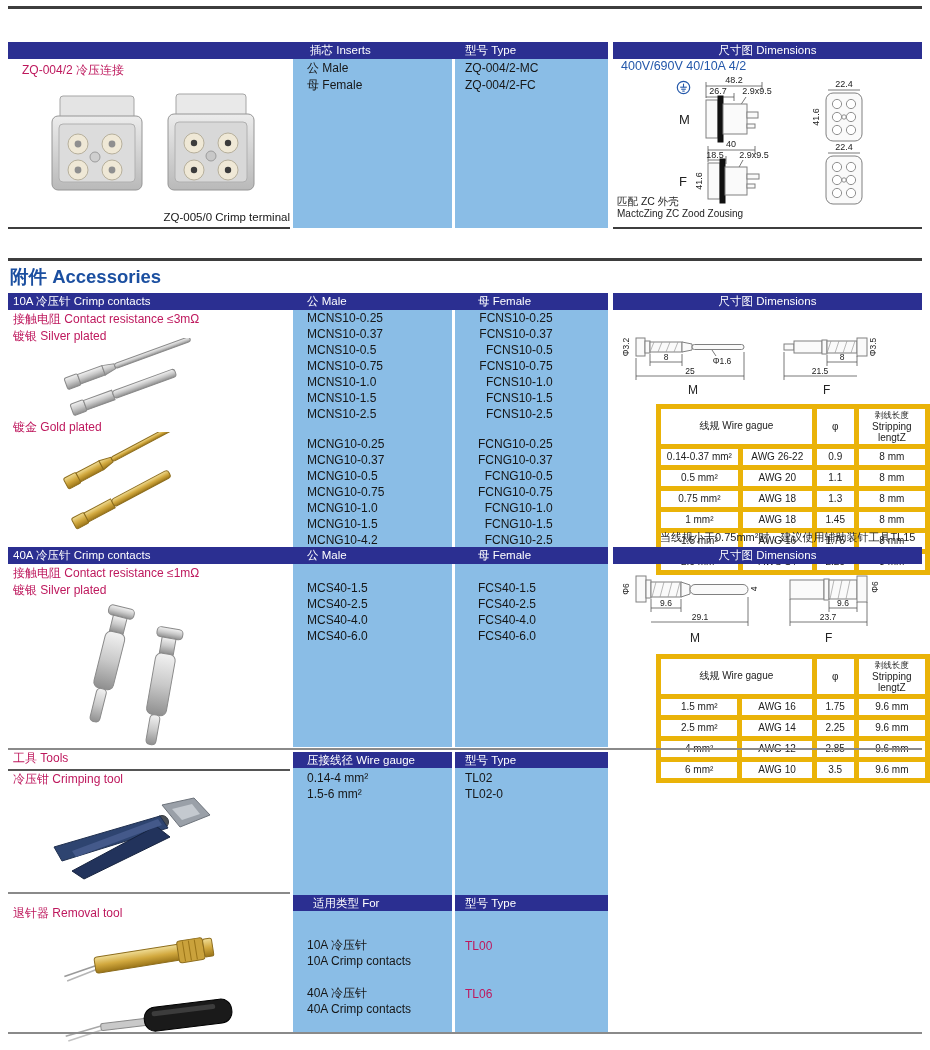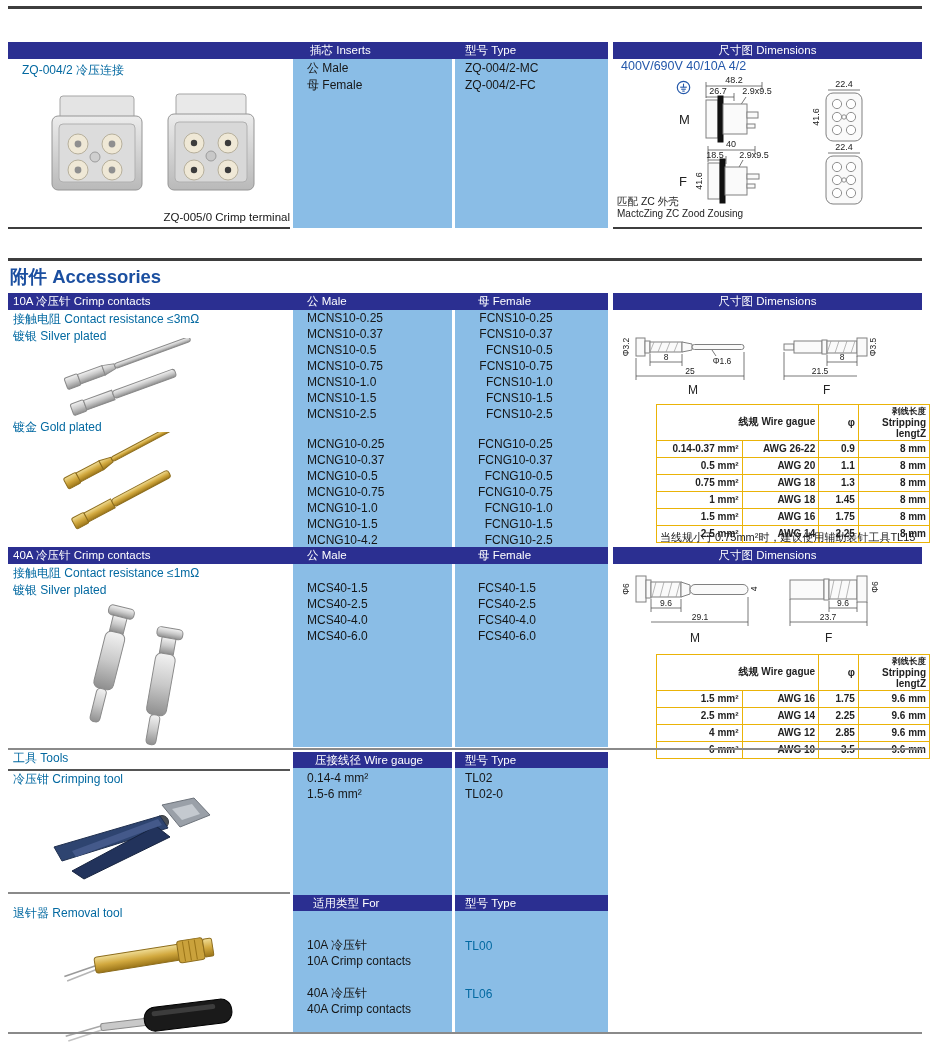--- a/index.html
+++ b/index.html
@@ -13,29 +13,29 @@
   .page{position:relative;width:930px;height:1050px;background:#fff;overflow:hidden;}
   .abs{position:absolute;}
   .hr{position:absolute;background:#3d3d3d;}
   .hr-gray{position:absolute;background:#8a8a8a;}
   .bar{position:absolute;height:17px;background:var(--header-navy);}
   .bar-sm{position:absolute;height:16px;background:var(--header-navy);}
   .blue{position:absolute;background:var(--cell-blue);}
   .wlabel{position:absolute;color:#fff;font-size:11.5px;line-height:17px;white-space:nowrap;}
   .wlabel-sm{position:absolute;color:#fff;font-size:11.5px;line-height:16px;white-space:nowrap;}
   .sect-title{position:absolute;font-size:18.5px;font-weight:bold;color:var(--title-blue);white-space:nowrap;}
-  .txt{position:absolute;font-size:12px;line-height:15px;color:#0369a1;white-space:nowrap;}
+  .txt{position:absolute;font-size:12px;line-height:15px;color:#be185d;white-space:nowrap;}
   .txt-sm{position:absolute;font-size:10px;color:#222;white-space:nowrap;}
   .list{position:absolute;font-size:12px;color:#161616;}
   .list > div{height:16px;line-height:16px;white-space:nowrap;}
   .list .gap{height:14px;}
   .cap{position:absolute;font-size:11.5px;color:#161616;}
   .rating{position:absolute;display:flex;align-items:center;gap:7px;color:var(--rating-blue);font-size:12.5px;white-space:nowrap;flex-direction:column;}
   table.wt{position:absolute;border-collapse:collapse;background:#fff;}
-  table.wt th,table.wt td{border:1px solid #eab308;text-align:right;font-weight:bold;padding:0 3px;}
+  table.wt th,table.wt td{border:5px solid #eab308;text-align:center;font-weight:normal;padding:0 3px;}
   table.wt th{height:22px;font-size:10px;color:#222;}
   table.wt td{height:16px;font-size:10px;color:#222;}
   .strip-h{font-size:8px;line-height:1.15;}
   .strip-h .cn{font-size:8.5px;}
   svg text{font-family:"Liberation Sans","DejaVu Sans",sans-serif;}
 </style>
 </head>
 <body>
 
 <div class="page">
@@ -508,21 +508,21 @@
           <td>9.6 mm</td>
         </tr>
   </tbody>
     </table>
 
   <div class="hr-gray" style="left:8px;top:748px;width:914px;height:2px;"></div>
   <div class="blue" style="left:293px;top:768px;width:159px;height:264px;"></div>
   <div class="blue" style="left:455px;top:768px;width:153px;height:264px;"></div>
   <div class="bar-sm" style="left:293px;top:752px;width:159px;"></div>
   <div class="bar-sm" style="left:455px;top:752px;width:153px;"></div>
-  <div class="wlabel-sm" style="left:307px;top:752px;margin-left:8px;">压接线径 Wire gauge</div>
+  <div class="wlabel-sm" style="left:307px;top:752px;">压接线径 Wire gauge</div>
   <div class="wlabel-sm" style="left:465px;top:752px;">型号 Type</div>
   <div class="txt" style="left:13px;top:751px;">工具 Tools</div>
   <div class="hr-gray" style="left:8px;top:769px;width:282px;height:2px;background:#555;"></div>
   <div class="txt" style="left:13px;top:772px;">冷压钳 Crimping tool</div>
 
   <div class="list" style="left:307px;top:770px;">
     <div>0.14-4 mm²</div>
     <div>1.5-6 mm²</div>
   </div>
   <div class="list" style="left:465px;top:770px;">

